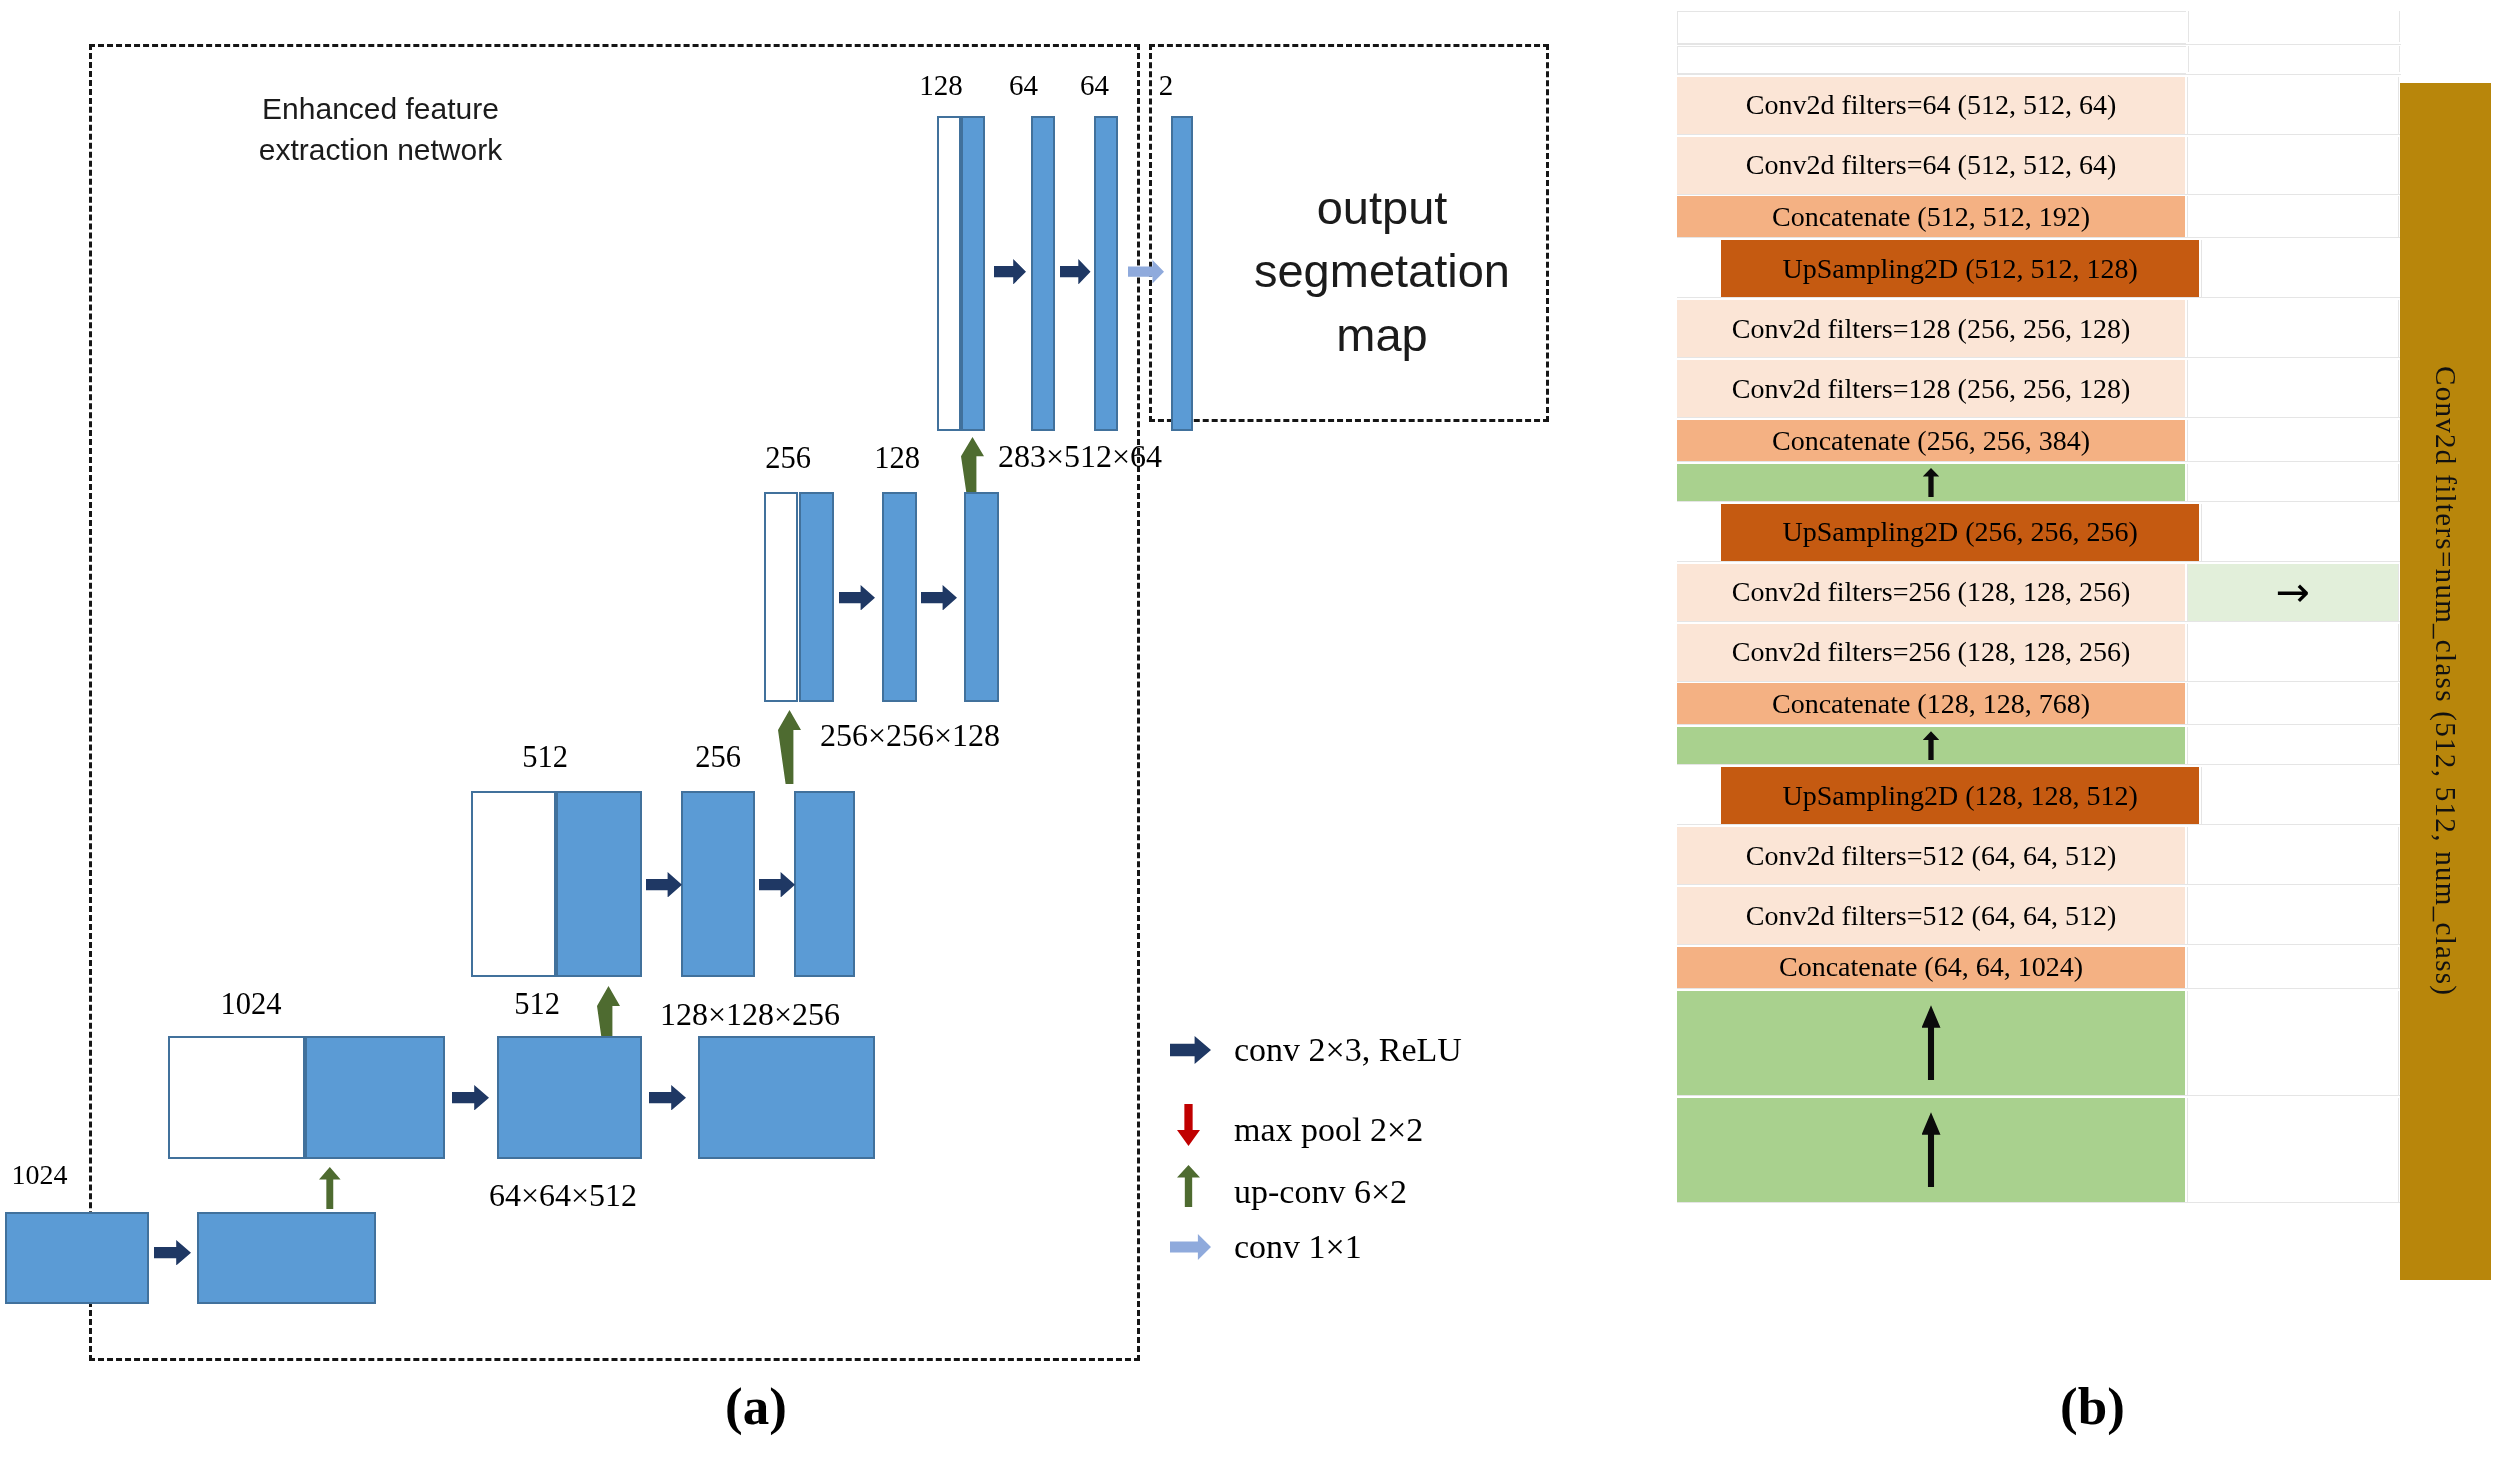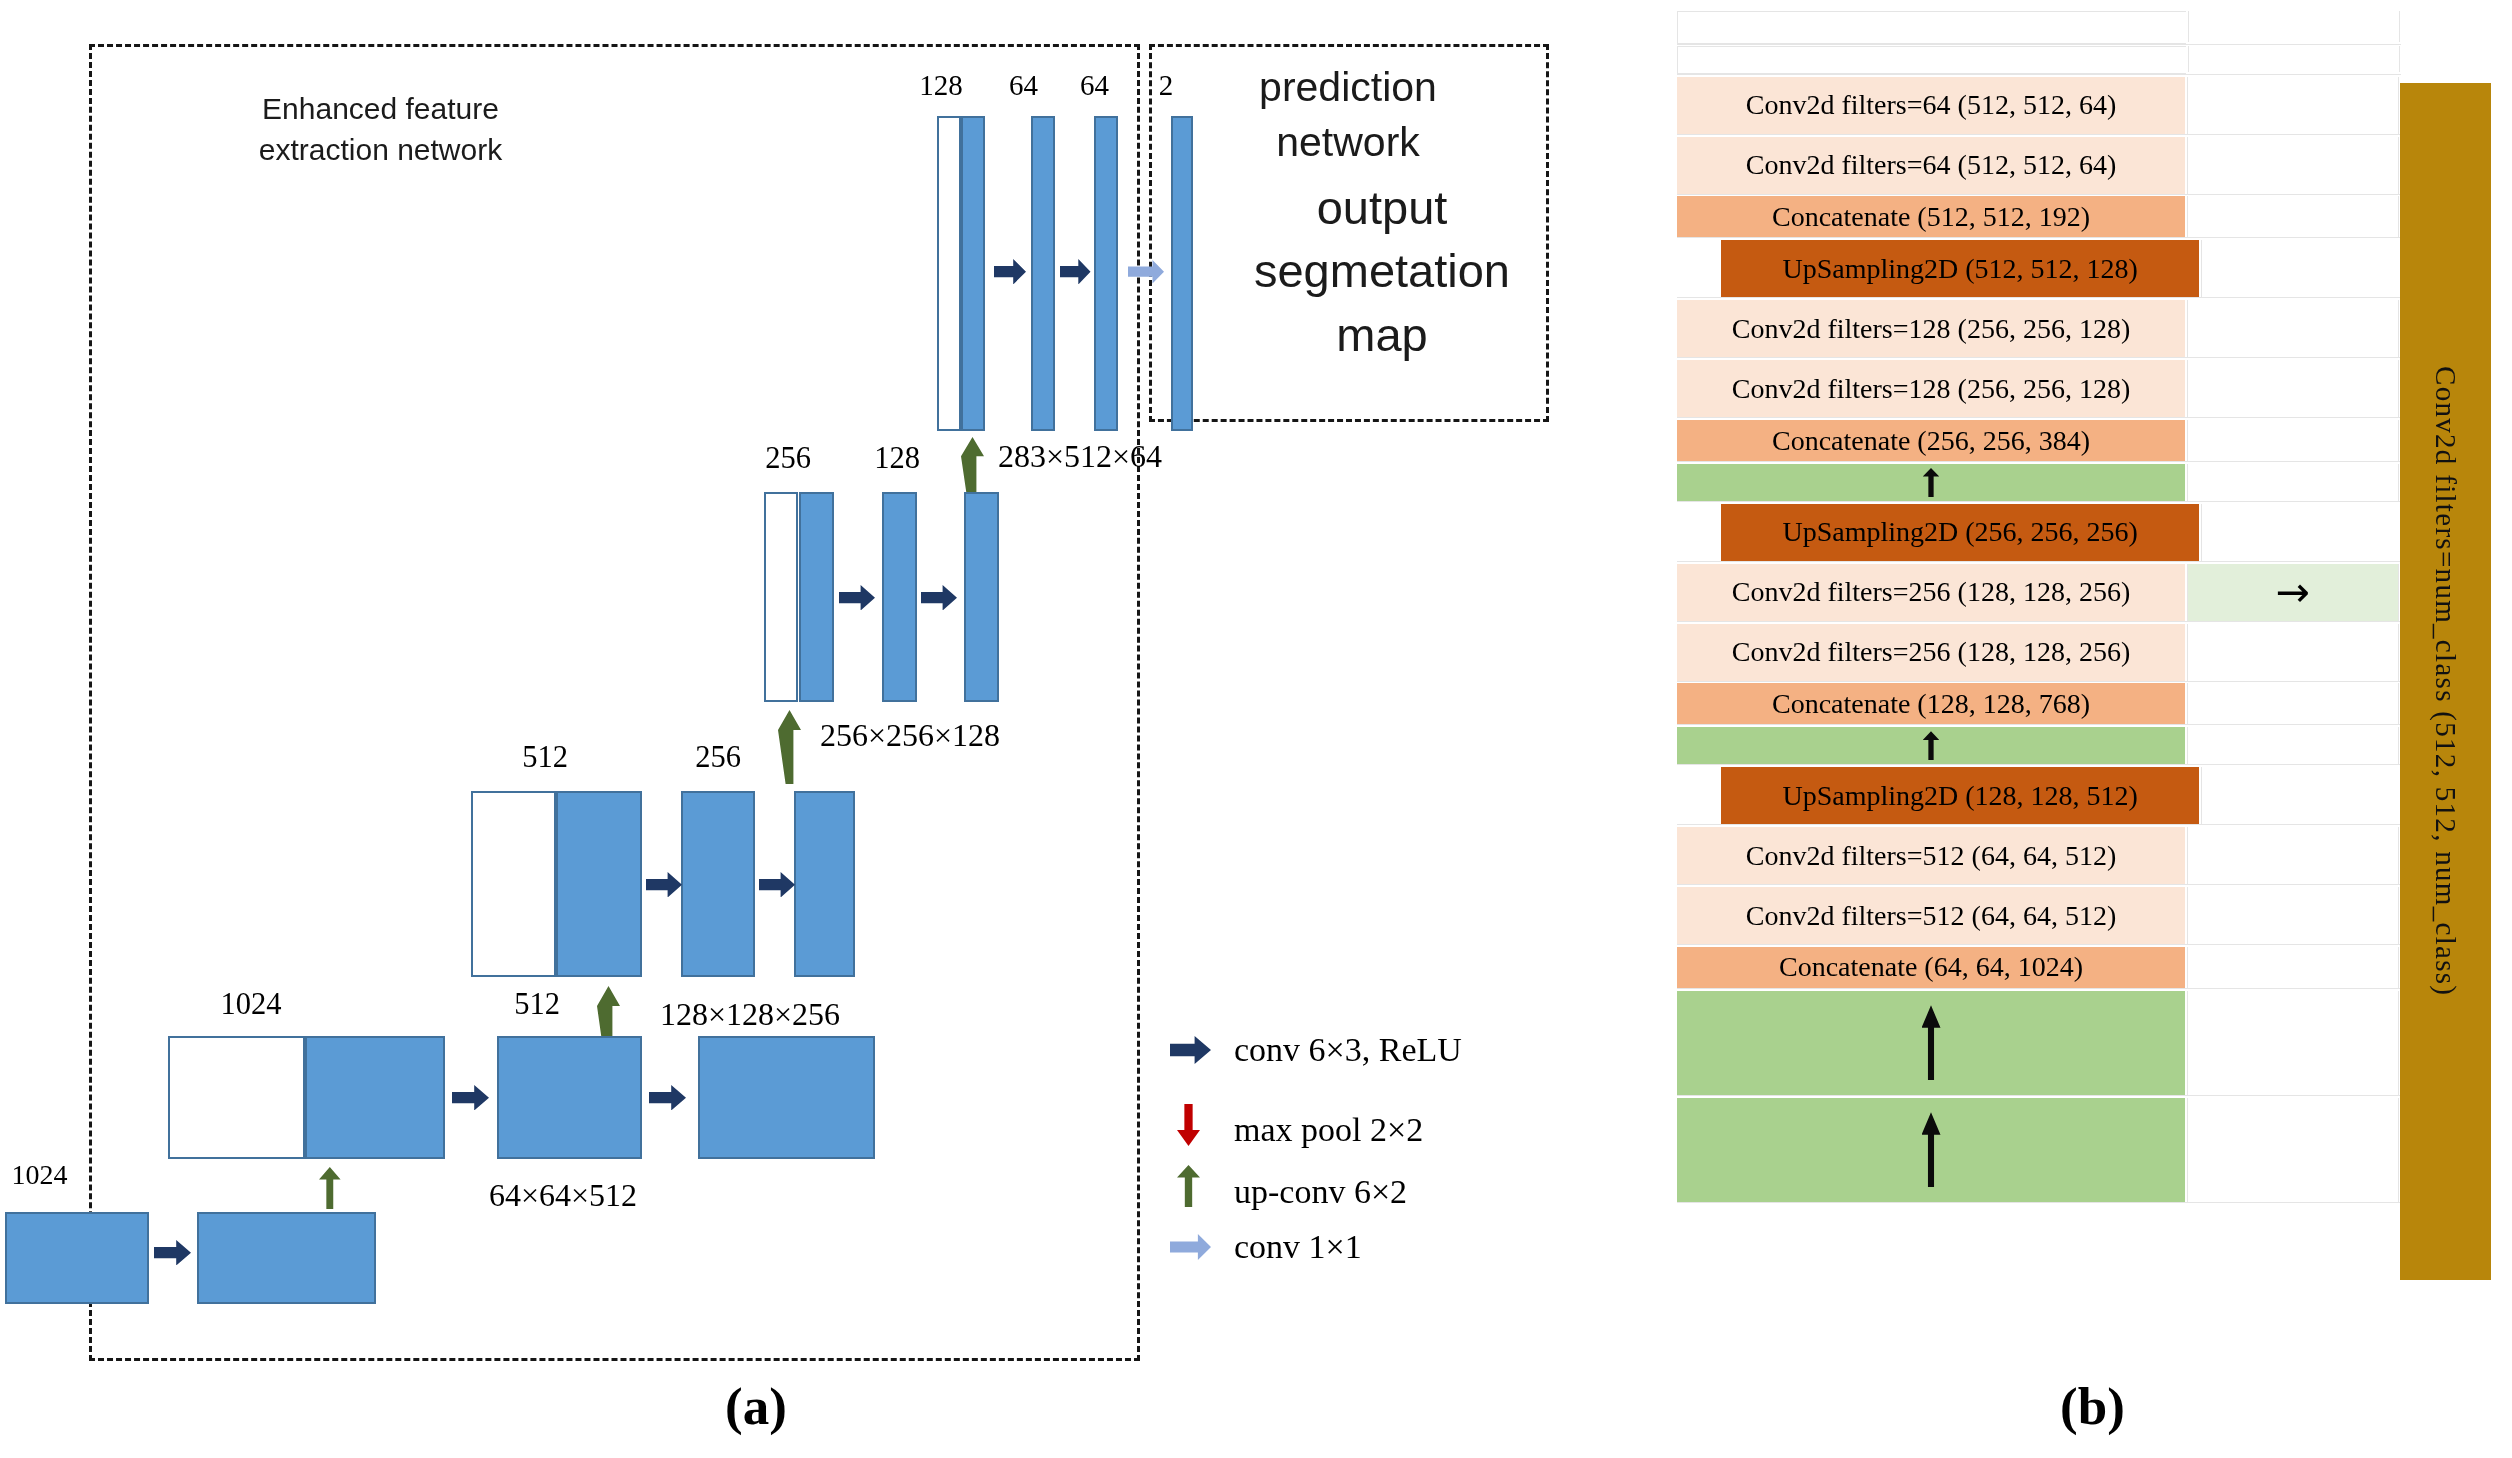--- a/index.html
+++ b/index.html
@@ -63,22 +63,20 @@
 <body>
 
 <div id="canvas">
 
   <div class="abs dashed-box" style="left:89px;top:44px;width:1045px;height:1311px;"></div>
   <div class="abs dashed-box" style="left:1149px;top:44px;width:394px;height:372px;"></div>
 
   <div class="abs big-title sans pre" style="left:152px;top:89px;width:457px;text-align:center;">Enhanced feature
 extraction network</div>
 
-  <div class="abs big-title sans pre" style="left:1175px;top:60px;width:346px;text-align:center;font-size:41px;">prediction
-network</div>
 
   <div class="abs big-title sans pre" style="left:1223px;top:176px;width:318px;text-align:center;font-size:47px;">output
 segmetation
 map</div>
 
   <div class="abs num-label" style="left:909px;top:71px;width:64px;">128</div>
   <div class="abs num-label" style="left:998px;top:71px;width:51px;">64</div>
   <div class="abs num-label" style="left:1069px;top:71px;width:51px;">64</div>
   <div class="abs num-label" style="left:1152px;top:71px;width:28px;">2</div>
 
@@ -136,21 +134,21 @@
 
   <div class="abs arrow-up2 fill-green" style="left:319px;top:1167px;width:21.6px;height:42px;"></div>
   <div class="abs dim-label" style="left:489px;top:1179px;">64×64×512</div>
 
   <div class="abs num-label" style="left:11.4px;top:1161px;width:71px;font-size:28px;text-align:left;">1024</div>
   <div class="abs bar" style="left:5.1px;top:1212px;width:144px;height:92px;"></div>
   <div class="abs bar" style="left:197px;top:1212px;width:179px;height:92px;"></div>
   <div class="abs arrow-right fill-dark" style="left:154px;top:1240px;width:37px;height:25.4px;"></div>
 
   <div class="abs arrow-right fill-dark" style="left:1170px;top:1036px;width:41px;height:28px;"></div>
-  <div class="abs legend-text" style="left:1234px;top:1033px;">conv 6×3,  ReLU</div>
+  <div class="abs legend-text" style="left:1234px;top:1033px;">conv 2×3,  ReLU</div>
 
   <div class="abs arrow-down fill-red" style="left:1177px;top:1104px;width:23px;height:42px;"></div>
   <div class="abs legend-text" style="left:1234px;top:1113px;">max pool 2×2</div>
 
   <div class="abs arrow-up2 fill-green" style="left:1177px;top:1165px;width:23px;height:42px;"></div>
   <div class="abs legend-text" style="left:1234px;top:1175px;">up-conv 6×2</div>
 
   <div class="abs arrow-right-long fill-light" style="left:1170px;top:1233px;width:41px;height:28px;"></div>
   <div class="abs legend-text" style="left:1234px;top:1230px;text-align:right;">conv 1×1</div>
 

